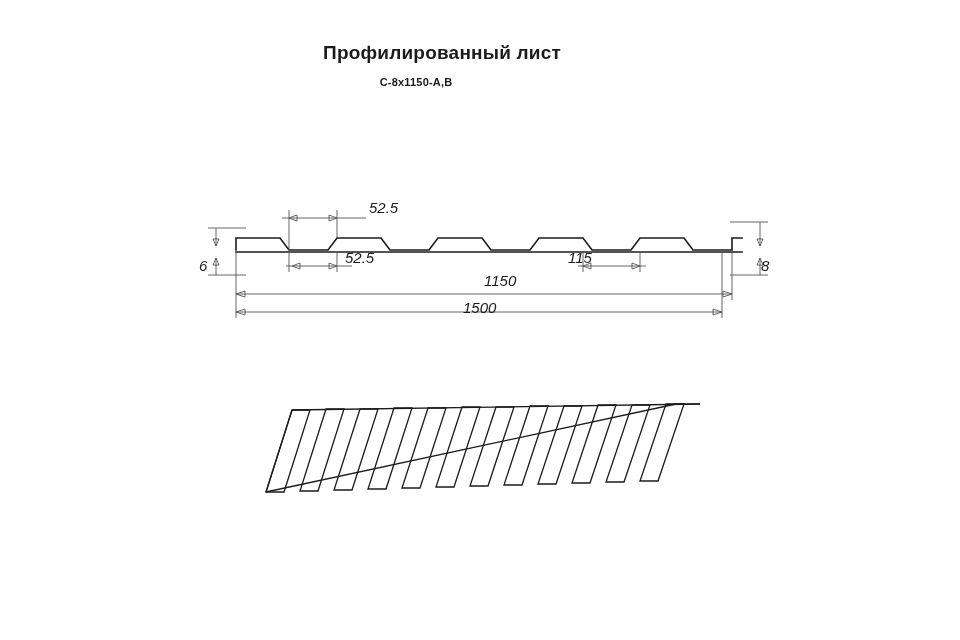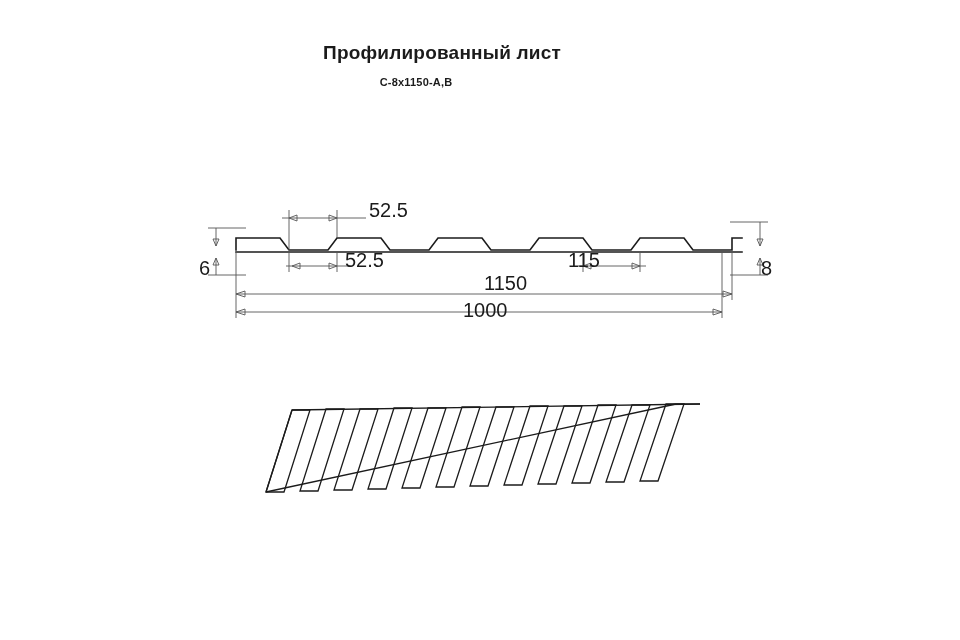--- a/index.html
+++ b/index.html
@@ -37,23 +37,24 @@
     width: 832px;
     text-align: center;
     font-size: 11px;
     font-weight: bold;
     color: #1b1b1b;
     top: 76px;
     letter-spacing: 0.2px;
   }
   .dimlabel {
     position: absolute;
-    font-size: 20px;
+    font-size: 15px;
     color: #1b1b1b;
     white-space: nowrap;
+    font-style: italic;
   }
   svg { display: block; }
   .ln {
     stroke: #1b1b1b;
     fill: none;
     stroke-width: 1.6;
     stroke-linecap: square;
     stroke-linejoin: miter;
   }
   .thin {
@@ -180,13 +181,13 @@
     </g>
   </g>
 </svg>
 
 <div class="dimlabel" style="left:369px; top:199px;">52.5</div>
 <div class="dimlabel" style="left:345px; top:249px;">52.5</div>
 <div class="dimlabel" style="left:568px; top:249px;">115</div>
 <div class="dimlabel" style="left:199px; top:257px;">6</div>
 <div class="dimlabel" style="left:761px; top:257px;">8</div>
 <div class="dimlabel" style="left:484px; top:272px;">1150</div>
-<div class="dimlabel" style="left:463px; top:299px;">1000</div>
+<div class="dimlabel" style="left:463px; top:299px;">1500</div>
 
 </body></html>

